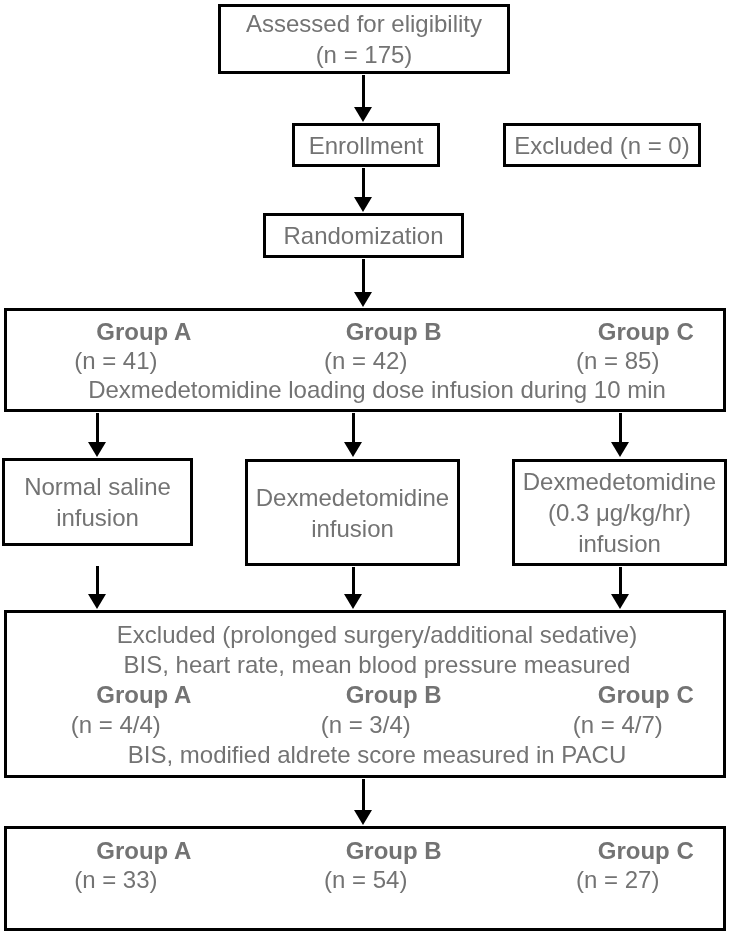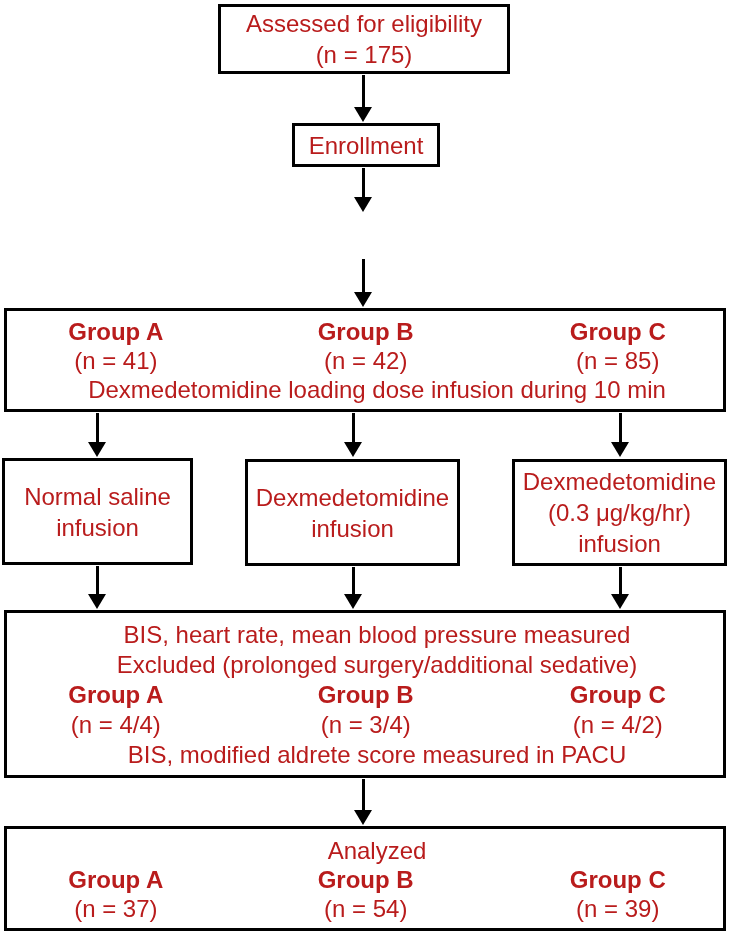--- a/index.html
+++ b/index.html
@@ -2,21 +2,21 @@
 <html><head>
 <meta charset="utf-8">
 <style>
   html, body { margin: 0; padding: 0; background: #ffffff; }
   .canvas {
     position: relative;
     width: 730px;
     height: 936px;
     background: #ffffff;
     font-family: "Liberation Sans", sans-serif;
-    color: #b91c1c;
+    color: #737373;
     font-size: 24px;
     overflow: hidden;
   }
   .box {
     position: absolute;
     box-sizing: border-box;
     border: 3px solid #000000;
     background: #ffffff;
   }
   .flexcenter {
@@ -31,21 +31,21 @@
   .row30 { position: relative; height: 30px; line-height: 30px; }
   .centerline { text-align: center; white-space: nowrap; margin-left: 24px; }
   .gcell {
     position: absolute;
     transform: translateX(-50%);
     white-space: nowrap;
   }
   .c1 { left: 15.2%; }
   .c2 { left: 50.1%; }
   .c3 { left: 85.3%; }
-  .bold { font-weight: bold; }
+  .bold { font-weight: bold; margin-left: 28px; }
   .pad6 { padding-top: 6px; }
   .pad7 { padding-top: 7px; }
   
   .arrow { position: absolute; width: 20px; }
   .arrow::before {
     content: "";
     position: absolute;
     left: 50%;
     margin-left: -1.5px;
     top: 0;
@@ -75,23 +75,29 @@
     <span class="line">Assessed for eligibility</span>
     <span class="line">(n = 175)</span>
   </div>
 
   <div class="arrow" style="left:353px; top:75px; height:47px;"></div>
 
   <div class="box flexcenter" style="left:292px; top:123px; width:148px; height:44px;justify-content:center;">
     <span class="line">Enrollment</span>
   </div>
 
+  <div class="box flexcenter" style="left:503px; top:123px; width:198px; height:44px;">
+    <span class="line">Excluded (n = 0)</span>
+  </div>
 
   <div class="arrow" style="left:353px; top:168px; height:44px;"></div>
 
+  <div class="box flexcenter" style="left:263px; top:213px; width:201px; height:45px;">
+    <span class="line">Randomization</span>
+  </div>
 
   <div class="arrow" style="left:353px; top:259px; height:48px;"></div>
 
   <div class="box pad6" style="left:4px; top:308px; width:722px; height:104px;">
     <div class="row">
       <span class="gcell c1 bold">Group A</span>
       <span class="gcell c2 bold">Group B</span>
       <span class="gcell c3 bold">Group C</span>
     </div>
     <div class="row">
@@ -99,65 +105,64 @@
       <span class="gcell c2">(n = 42)</span>
       <span class="gcell c3">(n = 85)</span>
     </div>
     <div class="row centerline">Dexmedetomidine loading dose infusion during 10 min</div>
   </div>
 
   <div class="arrow" style="left:87px;  top:413px; height:44px;"></div>
   <div class="arrow" style="left:343px; top:413px; height:44px;"></div>
   <div class="arrow" style="left:610px; top:413px; height:44px;"></div>
 
-  <div class="box flexcenter" style="left:2px; top:458px; width:191px; height:107px;">
+  <div class="box flexcenter" style="left:2px; top:458px; width:191px; height:88px;">
     <span class="line">Normal saline</span>
     <span class="line">infusion</span>
   </div>
 
   <div class="box flexcenter" style="left:245px; top:459px; width:215px; height:107px;">
     <span class="line">Dexmedetomidine</span>
     <span class="line">infusion</span>
   </div>
 
   <div class="box flexcenter" style="left:512px; top:459px; width:215px; height:107px;">
     <span class="line">Dexmedetomidine</span>
     <span class="line">(0.3 μg/kg/hr)</span>
     <span class="line">infusion</span>
   </div>
 
   <div class="arrow" style="left:87px;  top:566px; height:43px;"></div>
   <div class="arrow" style="left:343px; top:567px; height:42px;"></div>
   <div class="arrow" style="left:610px; top:567px; height:42px;"></div>
 
   <div class="box pad7" style="left:4px; top:610px; width:722px; height:168px;">
+    <div class="row30 centerline">Excluded (prolonged surgery/additional sedative)</div>
     <div class="row30 centerline">BIS, heart rate, mean blood pressure measured</div>
-    <div class="row30 centerline">Excluded (prolonged surgery/additional sedative)</div>
     <div class="row30">
       <span class="gcell c1 bold">Group A</span>
       <span class="gcell c2 bold">Group B</span>
       <span class="gcell c3 bold">Group C</span>
     </div>
     <div class="row30">
       <span class="gcell c1">(n = 4/4)</span>
       <span class="gcell c2">(n = 3/4)</span>
-      <span class="gcell c3">(n = 4/2)</span>
+      <span class="gcell c3">(n = 4/7)</span>
     </div>
     <div class="row30 centerline">BIS, modified aldrete score measured in PACU</div>
   </div>
 
   <div class="arrow" style="left:353px; top:779px; height:46px;"></div>
 
   <div class="box pad7" style="left:4px; top:826px; width:722px; height:105px;">
-    <div class="row centerline">Analyzed</div>
     <div class="row">
       <span class="gcell c1 bold">Group A</span>
       <span class="gcell c2 bold">Group B</span>
       <span class="gcell c3 bold">Group C</span>
     </div>
     <div class="row">
-      <span class="gcell c1">(n = 37)</span>
+      <span class="gcell c1">(n = 33)</span>
       <span class="gcell c2">(n = 54)</span>
-      <span class="gcell c3">(n = 39)</span>
+      <span class="gcell c3">(n = 27)</span>
     </div>
   </div>
 
 </div>
 
 </body></html>

